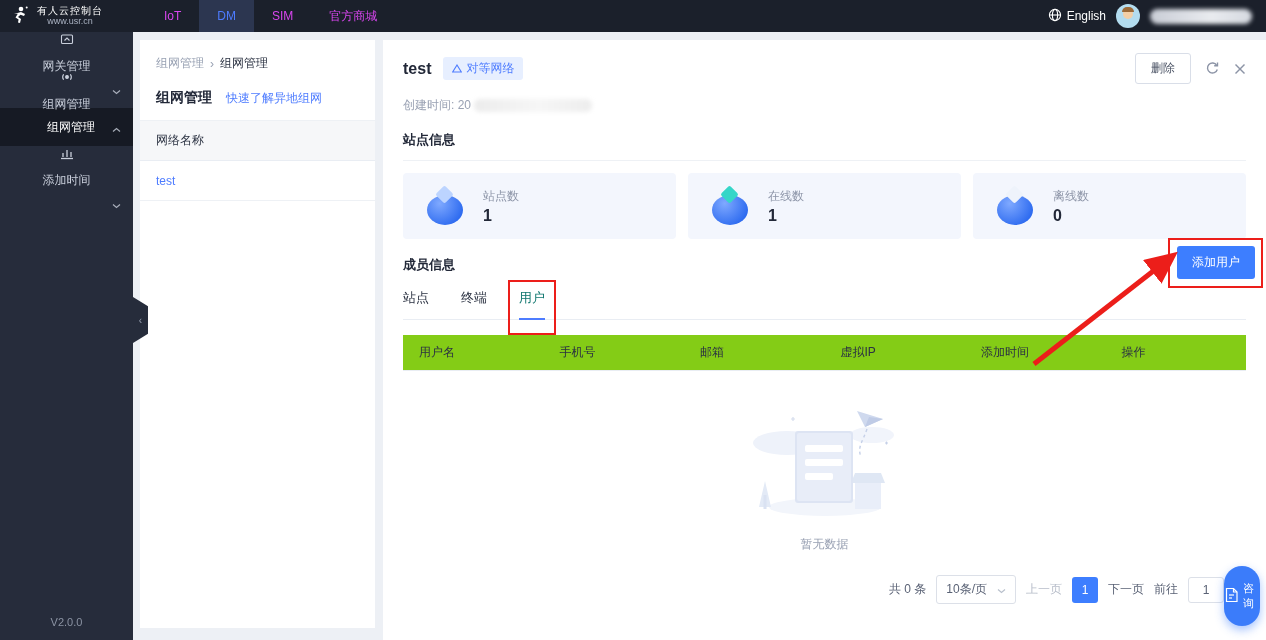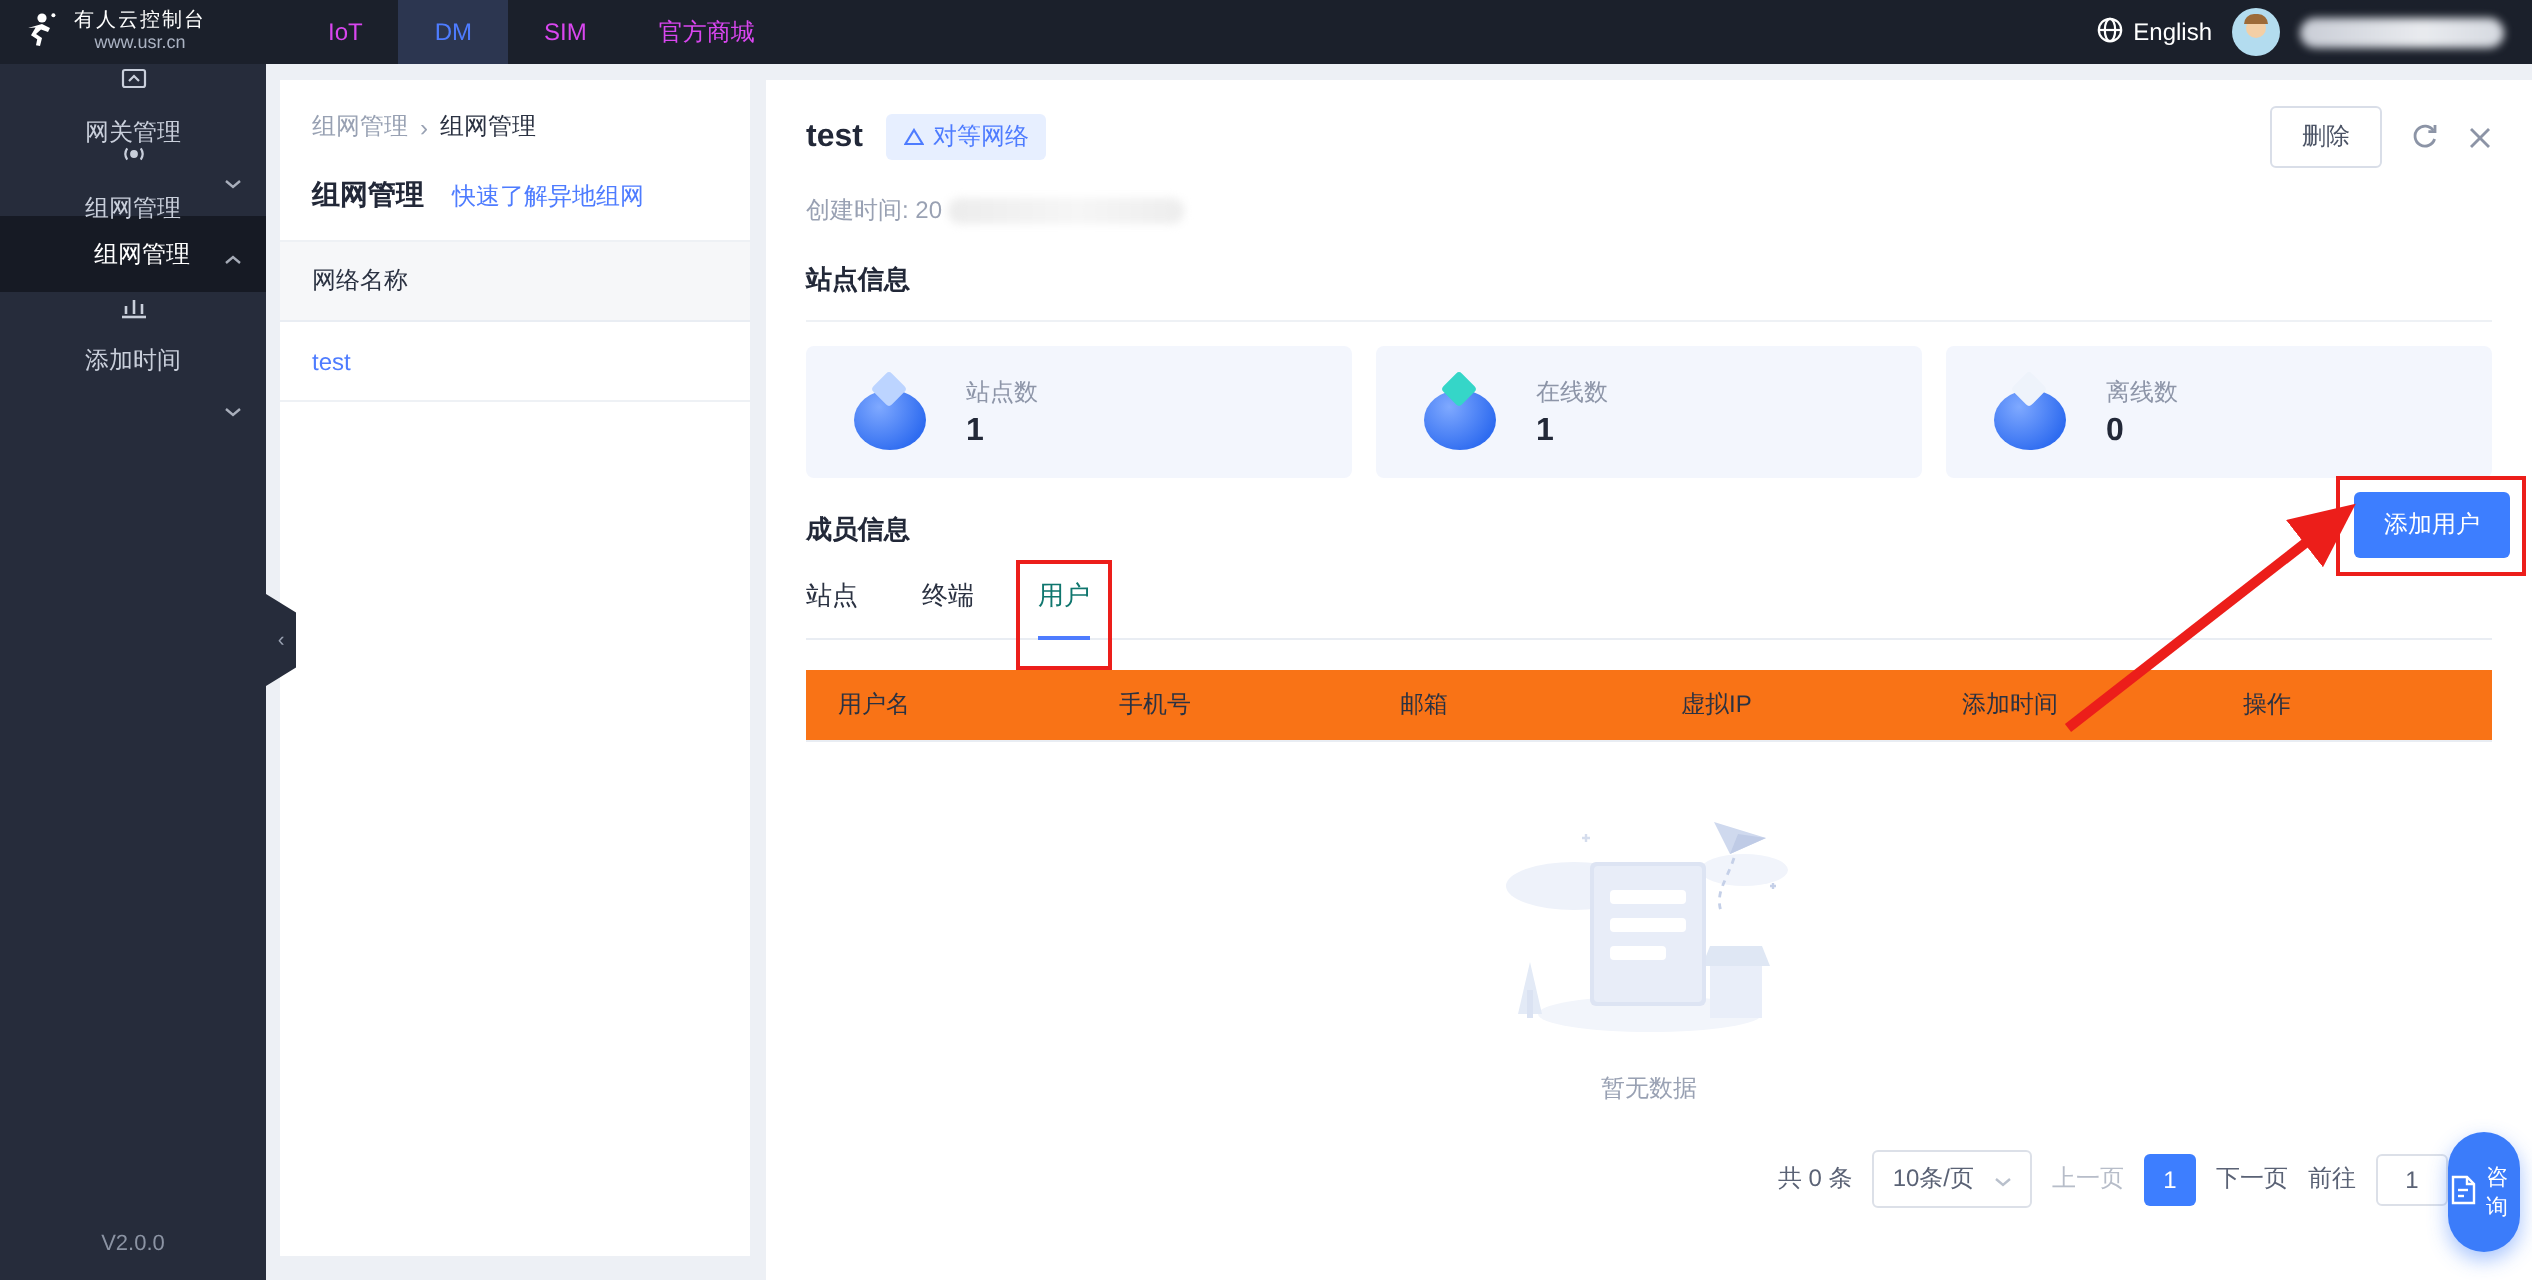--- a/index.html
+++ b/index.html
@@ -76,21 +76,21 @@
   .tab { font-size:13px; color:#2b3242; padding-bottom:12px; cursor:pointer; position:relative;text-align:center; }
   .tab.active { color:#0f766e; }
   .tab.active::after { content:""; position:absolute; left:0; right:0; bottom:-1px; height:2px; background:#4e7cff; }
   .red-outline-tab { position:absolute; left:-11px; right:-11px; top:-9px; bottom:-16px;
     border:2px solid #ec1e1a; pointer-events:none; z-index:10; }
   .add-user-wrap { position:absolute; top:206px; right:11px; }
   .add-user-btn { background:#3d7eff; color:#fff; border:none; border-radius:3px;
     font-size:12px; padding:8px 15px; cursor:pointer; }
   .red-outline-btn { position:absolute; left:-9px; right:-8px; top:-8px; bottom:-9px;
     border:2px solid #ec1e1a; pointer-events:none; z-index:10; }
-  .members-header { display:flex; margin-top:15px; background:#f97316; height:36px;
+  .members-header { display:flex; margin-top:15px; background:#84cc16; height:36px;
     align-items:center; border-bottom:1px solid #e9edf3; }
   .mh-col { flex:1; padding-left:16px; color:#2b3242; font-size:12px; }
   .empty { display:flex; flex-direction:column; align-items:center; margin-top:32px; }
   .empty-text { margin-top:12px; color:#99a1b3; }
   .pagination { display:flex; align-items:center; justify-content:flex-end; gap:10px;
     margin-top:22px; color:#5a6275; }
   .page-size { border:1px solid #dce0e8; border-radius:3px; padding:5px 9px;
     display:flex; align-items:center; gap:10px; color:#5a6275; cursor:pointer; }
   .pg-prev { color:#b7bdc9; cursor:default; }
   .pg-next { color:#5a6275; cursor:pointer; }

